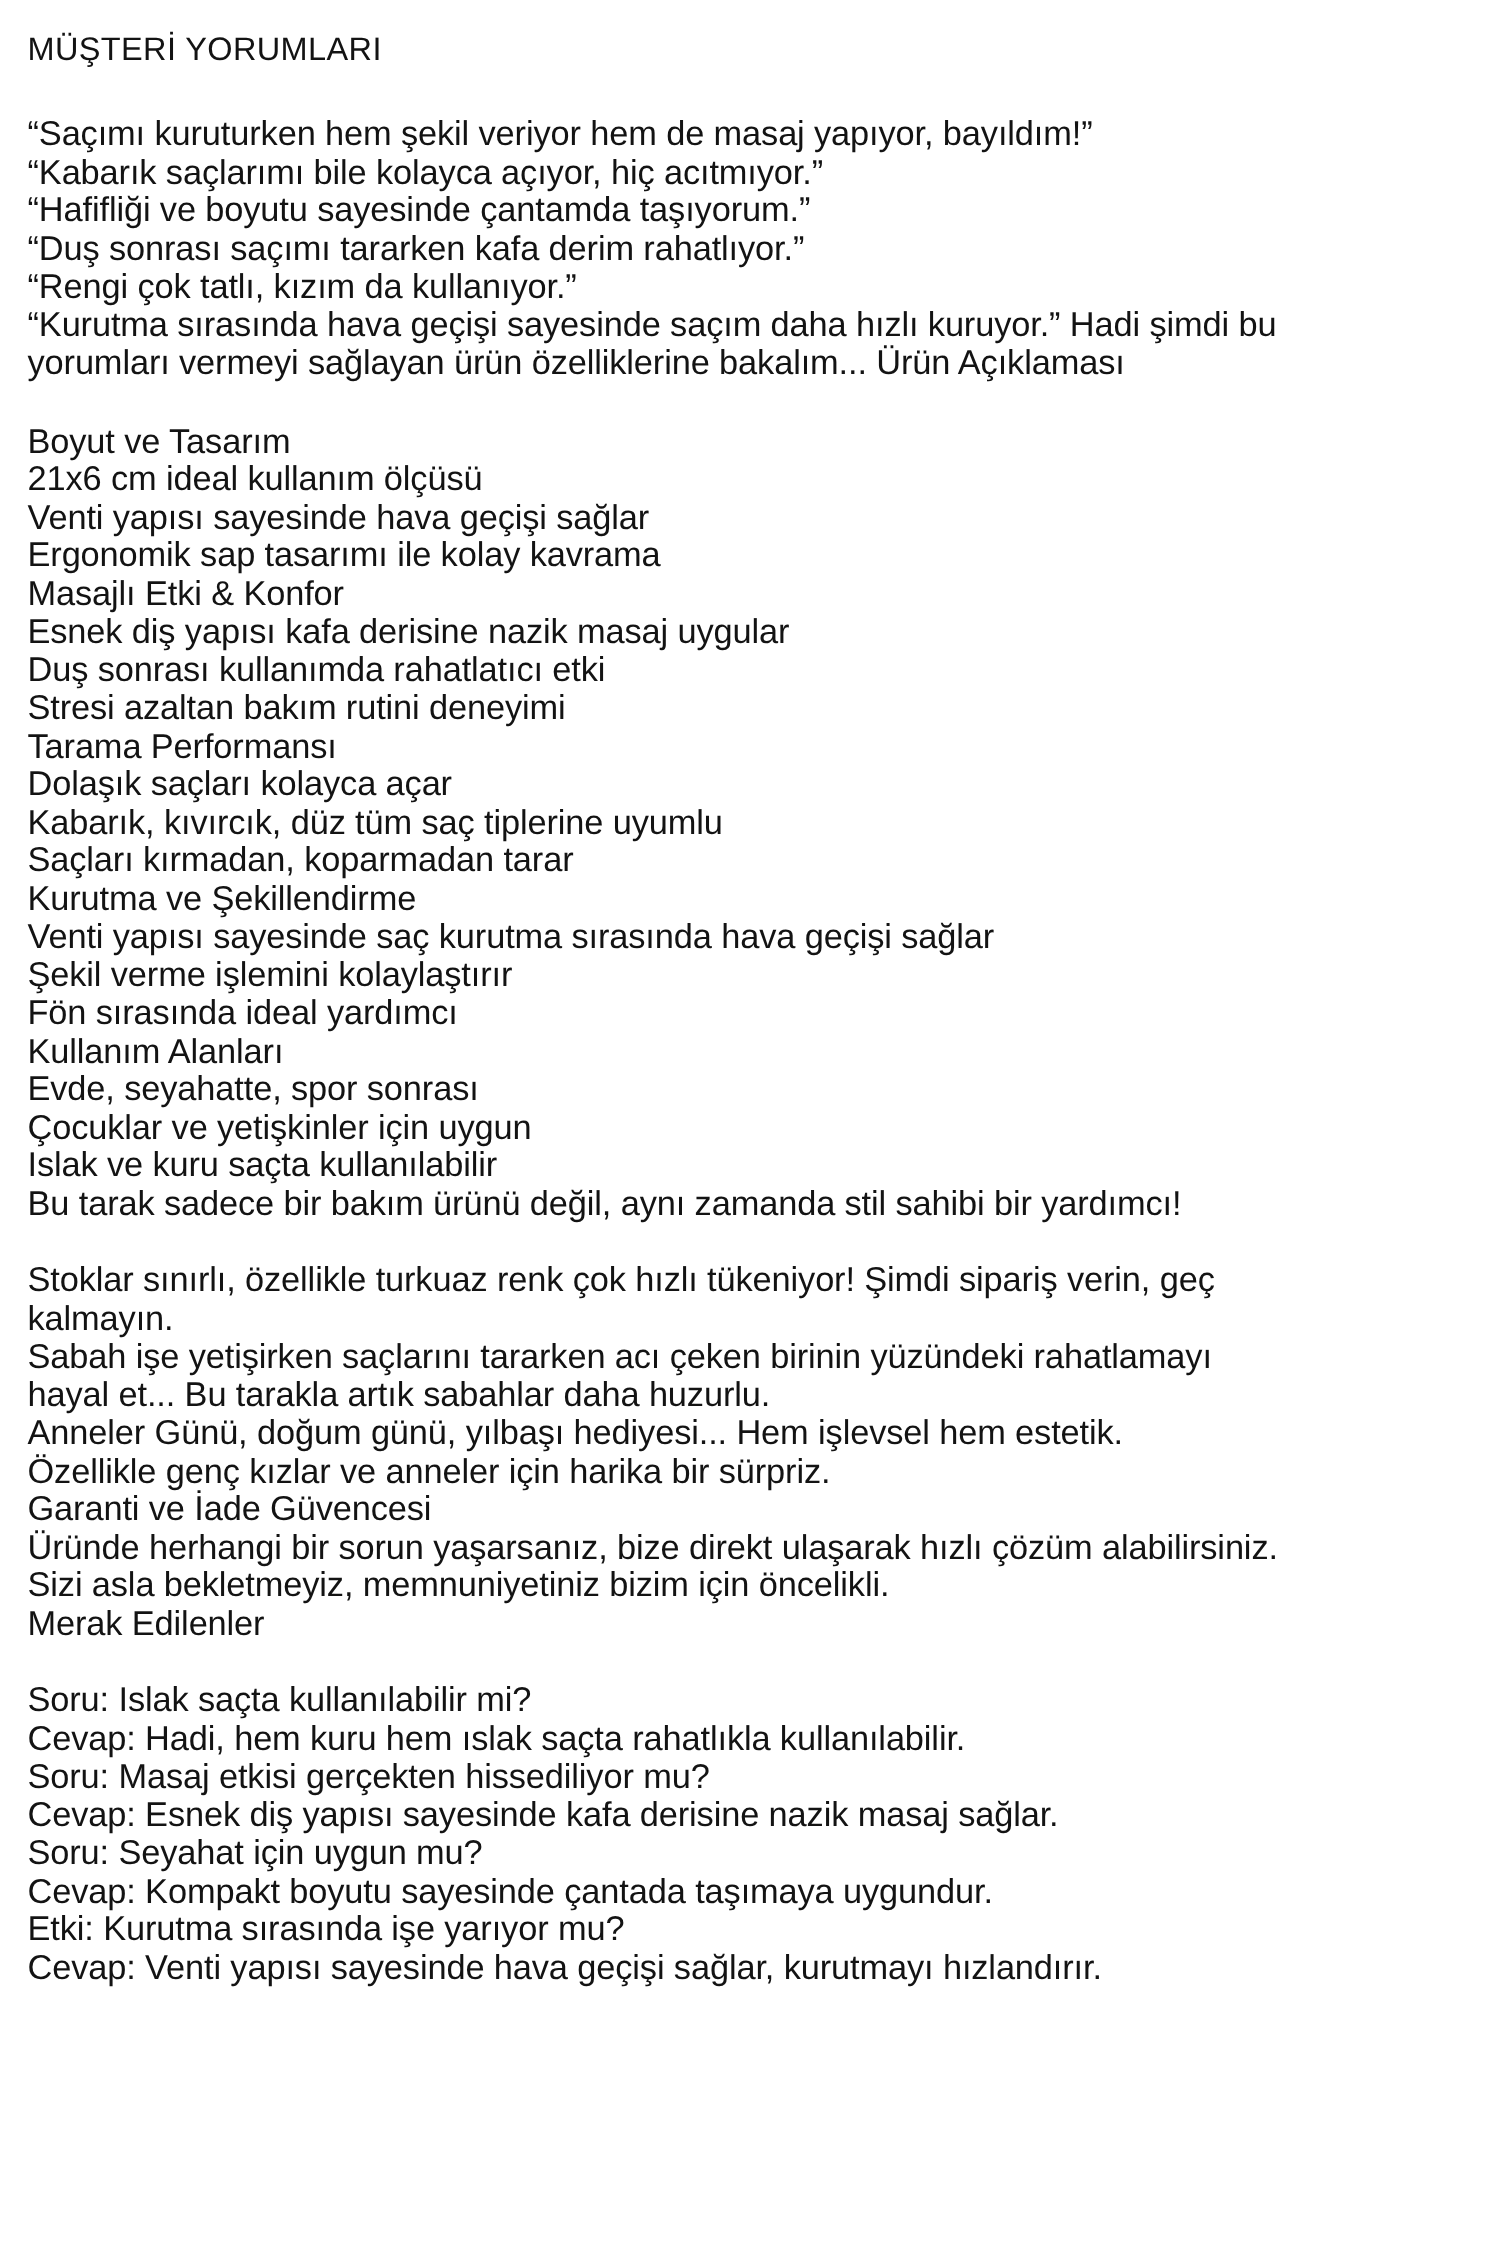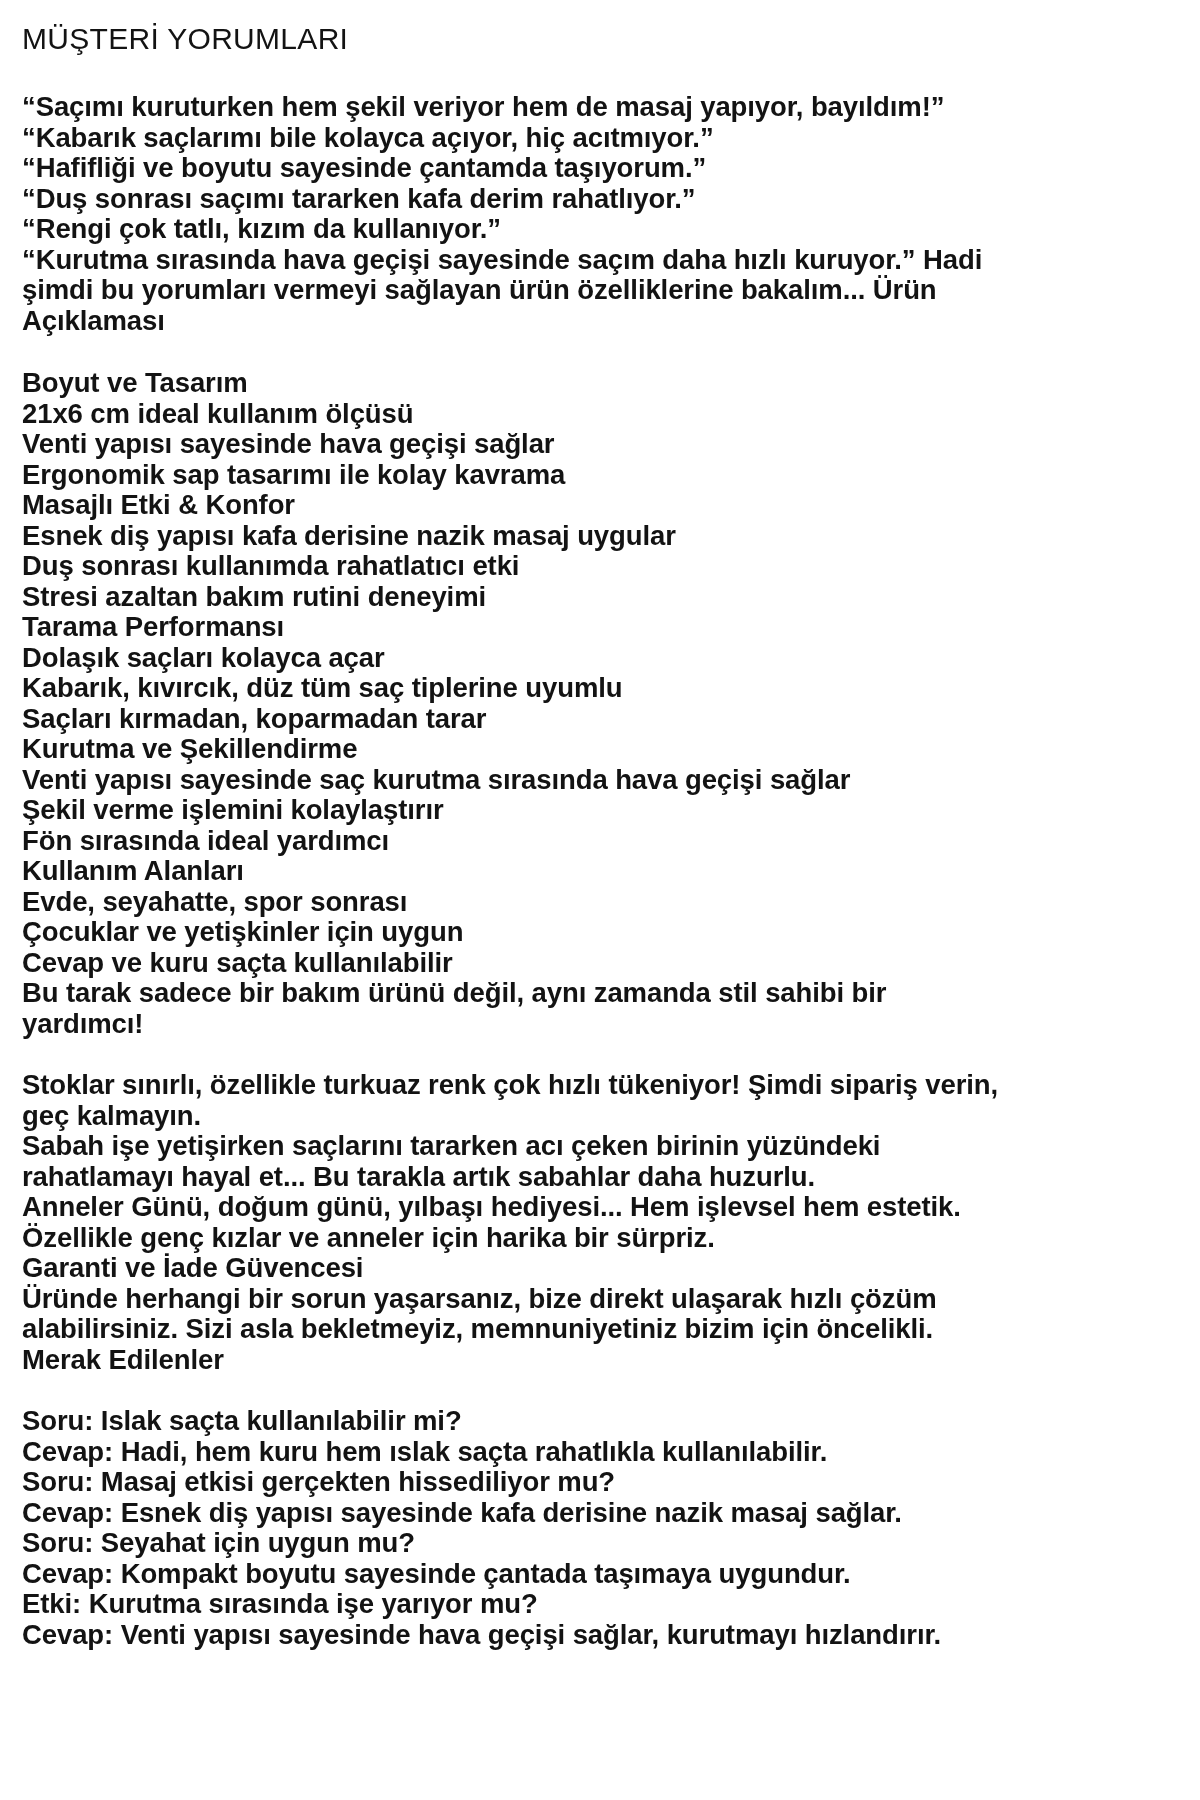--- a/index.html
+++ b/index.html
@@ -17,35 +17,35 @@
   #page {
     position: relative;
     width: 1200px;
     height: 1800px;
     box-sizing: border-box;
     padding: 24px 22px 0 22px;
     background: #ffffff;
     overflow: hidden;
   }
   .doc-title {
-    font-size: 30px;
+    font-size: 26px;
     line-height: 30px;
     letter-spacing: 0.3px;
     font-weight: 400;
     margin: 0 0 38px 0;
     color: #131313;
     white-space: pre-wrap;
   }
   .block {
     margin: 0 0 0 0;
   }
   .para {
     font-size: 27.5px;
     line-height: 30.5px;
-    font-weight: 700;
+    font-weight: 400;
     letter-spacing: -0.1px;
     margin: 0;
     color: #131313;
     white-space: pre-wrap;
     max-width: 1160px;
   }
   .para.wrapbox {
     max-width: 1010px;
   }
   .para.wrapbox-narrow {
@@ -86,21 +86,21 @@
     <p class="para">Dolaşık saçları kolayca açar</p>
     <p class="para">Kabarık, kıvırcık, düz tüm saç tiplerine uyumlu</p>
     <p class="para">Saçları kırmadan, koparmadan tarar</p>
     <p class="para">Kurutma ve Şekillendirme</p>
     <p class="para">Venti yapısı sayesinde saç kurutma sırasında hava geçişi sağlar</p>
     <p class="para">Şekil verme işlemini kolaylaştırır</p>
     <p class="para">Fön sırasında ideal yardımcı</p>
     <p class="para">Kullanım Alanları</p>
     <p class="para">Evde, seyahatte, spor sonrası</p>
     <p class="para">Çocuklar ve yetişkinler için uygun</p>
-    <p class="para">Cevap ve kuru saçta kullanılabilir</p>
+    <p class="para">Islak ve kuru saçta kullanılabilir</p>
     <p class="para wrapbox-narrow">Bu tarak sadece bir bakım ürünü değil, aynı zamanda stil sahibi bir yardımcı!</p>
   </section>
 
   <div class="gap-md"></div>
 
   <section class="block">
     <p class="para wrapbox">Stoklar sınırlı, özellikle turkuaz renk çok hızlı tükeniyor! Şimdi sipariş verin, geç kalmayın.</p>
     <p class="para wrapbox-narrow">Sabah işe yetişirken saçlarını tararken acı çeken birinin yüzündeki rahatlamayı hayal et... Bu tarakla artık sabahlar daha huzurlu.</p>
     <p class="para">Anneler Günü, doğum günü, yılbaşı hediyesi... Hem işlevsel hem estetik.</p>
     <p class="para">Özellikle genç kızlar ve anneler için harika bir sürpriz.</p>

